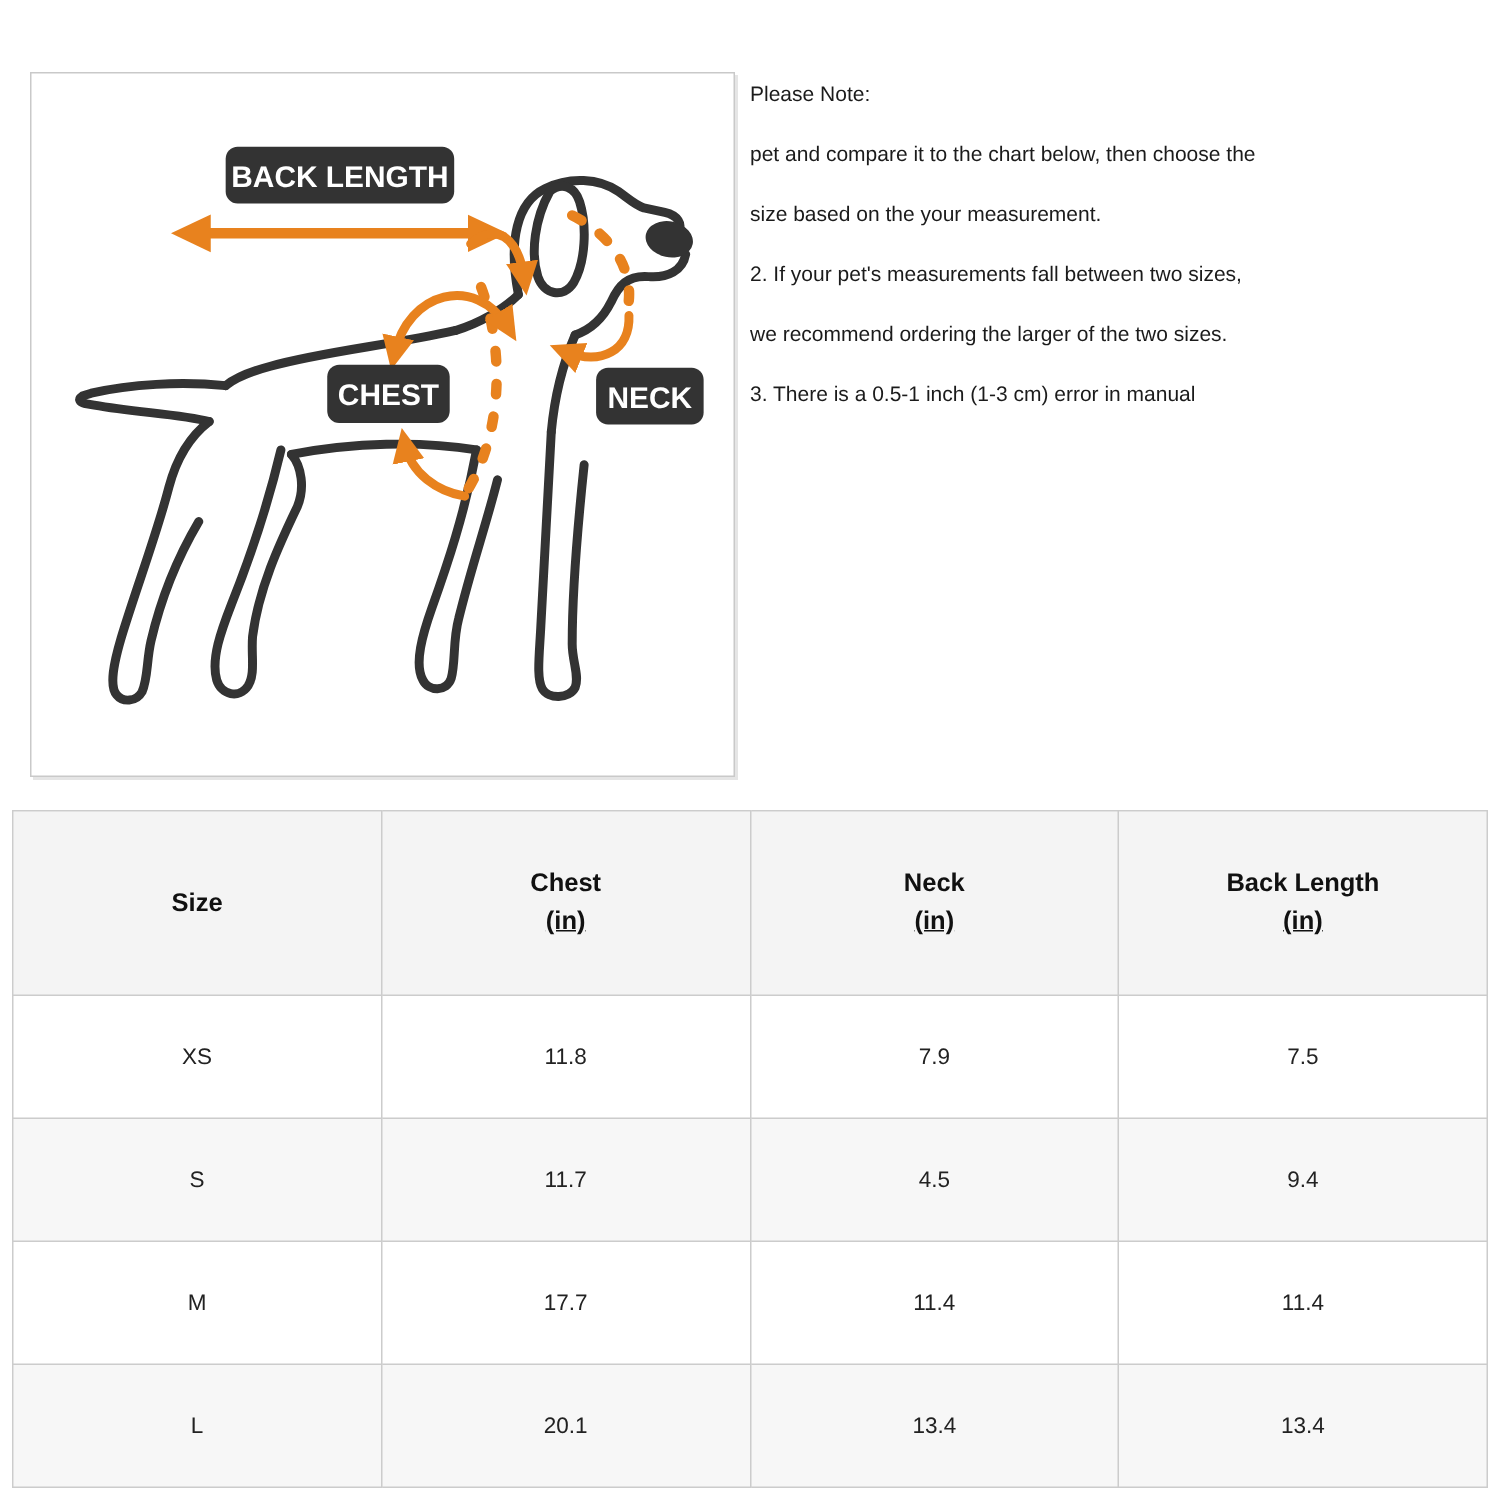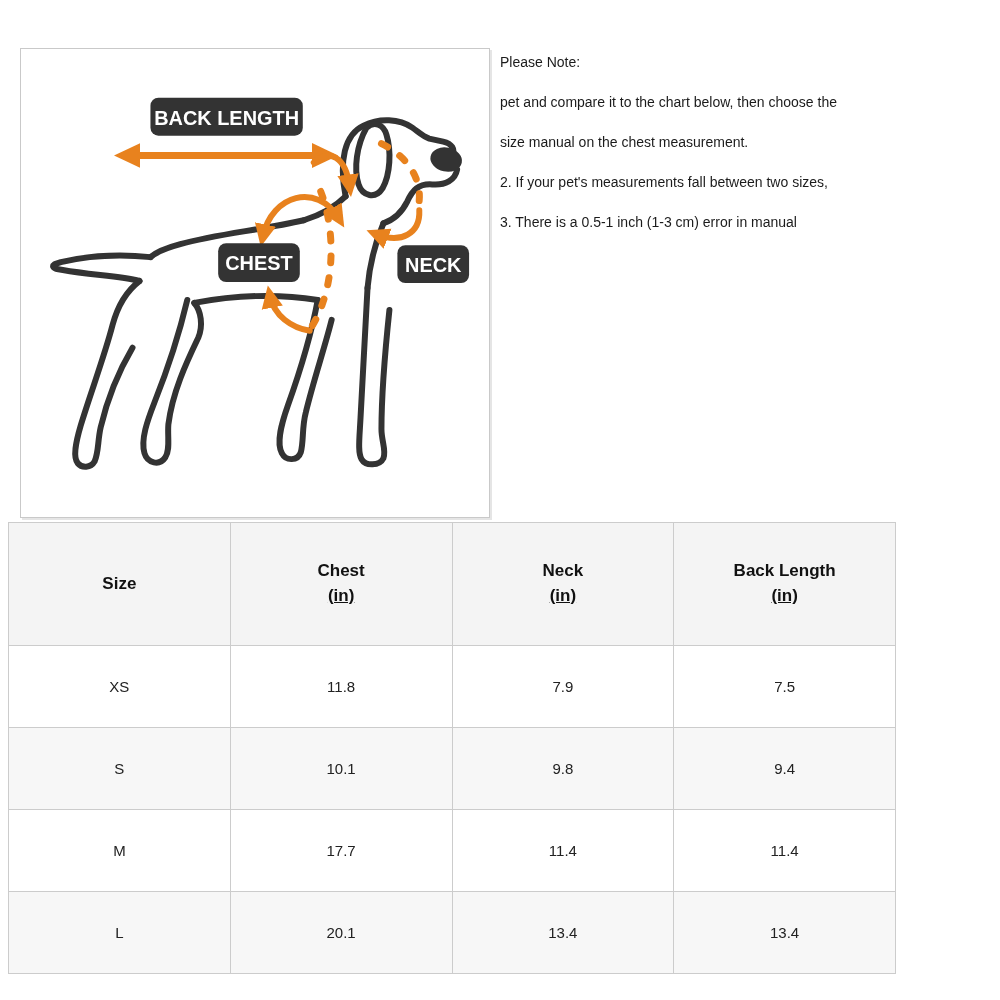--- a/index.html
+++ b/index.html
@@ -21,21 +21,21 @@
   }
 
   
   .note {
     position: absolute; left: 500px; top: 42px; width: 496px;
     color: #1b1b1b; font-size: 14px;
   }
   .note-line { height: 40px; line-height: 40px; white-space: nowrap; }
 
   
-  .size-table-wrap { position: absolute; left: 8px; top: 522px; width: 888px; }
+  .size-table-wrap { position: absolute; left: 8px; top: 540px; width: 984px; }
   table.size-table {
     width: 100%; border-collapse: collapse; table-layout: fixed;
   }
   .size-table th, .size-table td {
     border: 1px solid #cccccc;
     text-align: center; vertical-align: middle;
   }
   .size-table th {
     height: 123px; background: #f4f4f4;
     font-size: 17px; font-weight: bold; color: #111111; line-height: 1.45;
@@ -109,22 +109,23 @@
 
       <rect x="378" y="197" width="72" height="38" rx="8" fill="#333333"></rect>
       <text class="measure-label-text" x="414" y="224" text-anchor="middle">NECK</text>
     </g>
   </svg>
 </div>
 
 <div class="note">
   <div class="note-line">Please Note:</div>
   <div class="note-line">pet and compare it to the chart below, then choose the</div>
-  <div class="note-line">size manual on the chest measurement.</div>
+  <div class="note-line">size based on the your measurement.</div>
   <div class="note-line">2. If your pet's measurements fall between two sizes,</div>
+  <div class="note-line">we recommend ordering the larger of the two sizes.</div>
   <div class="note-line">3. There is a 0.5-1 inch (1-3 cm) error in manual</div>
 </div>
 
 <div class="size-table-wrap">
   <table class="size-table">
     <thead>
       <tr>
         <th>
           <div>Size</div>
           <div class="unit"></div>
@@ -145,22 +146,22 @@
     </thead>
     <tbody>
       <tr>
         <td>XS</td>
         <td>11.8</td>
         <td>7.9</td>
         <td>7.5</td>
       </tr>
       <tr class="zebra">
         <td>S</td>
-        <td>10.1</td>
-        <td>9.8</td>
+        <td>11.7</td>
+        <td>4.5</td>
         <td>9.4</td>
       </tr>
       <tr>
         <td>M</td>
         <td>17.7</td>
         <td>11.4</td>
         <td>11.4</td>
       </tr>
       <tr class="zebra">
         <td>L</td>

